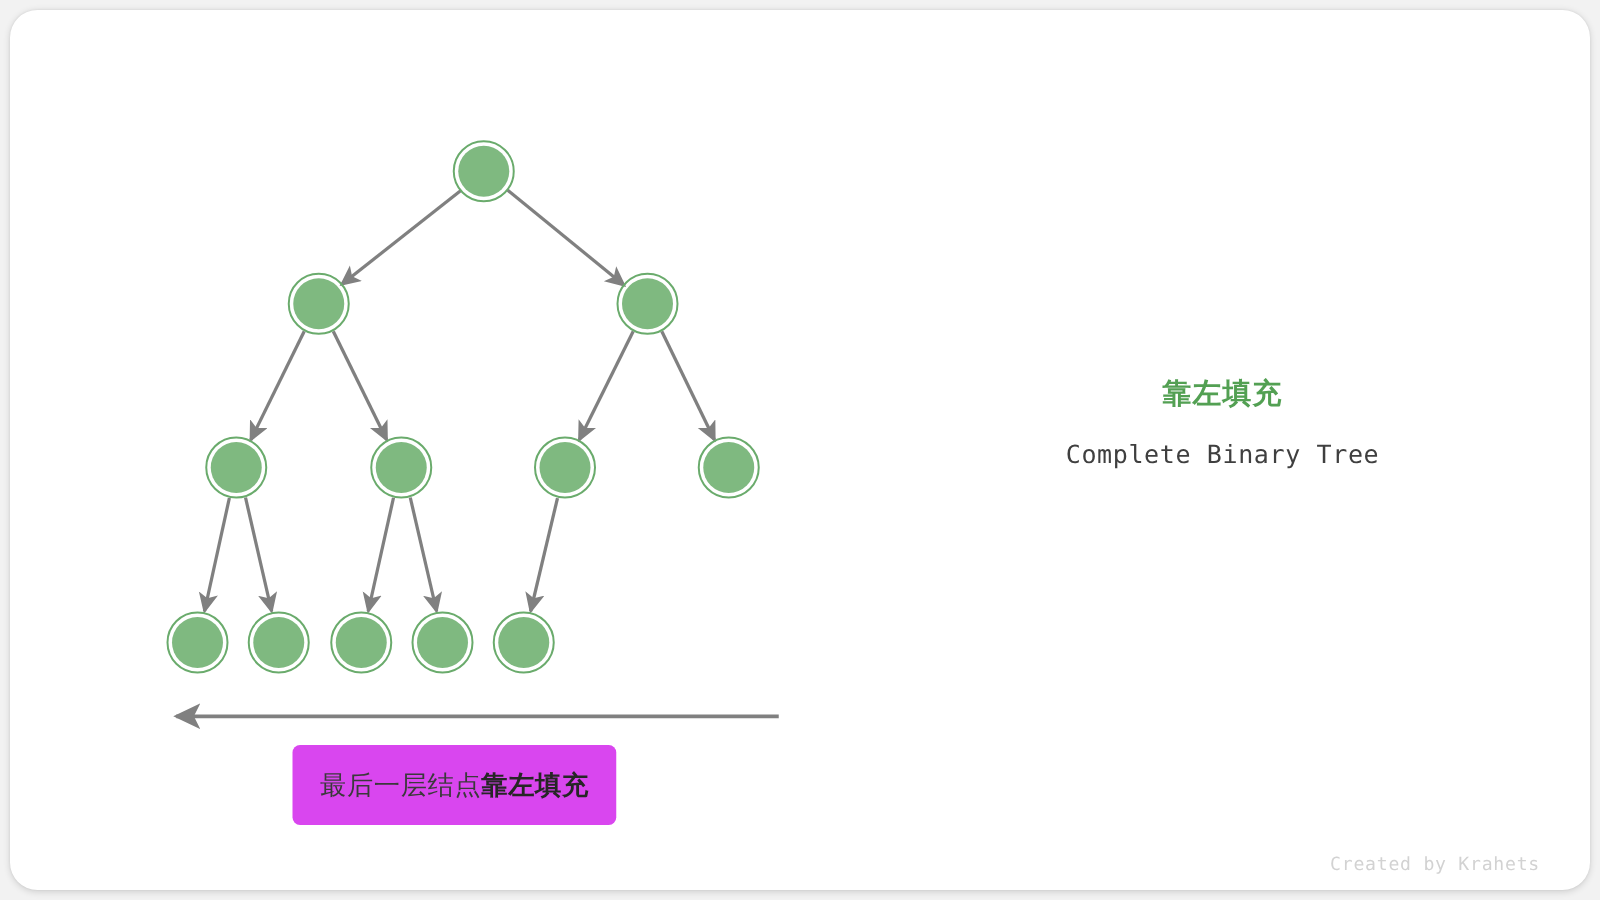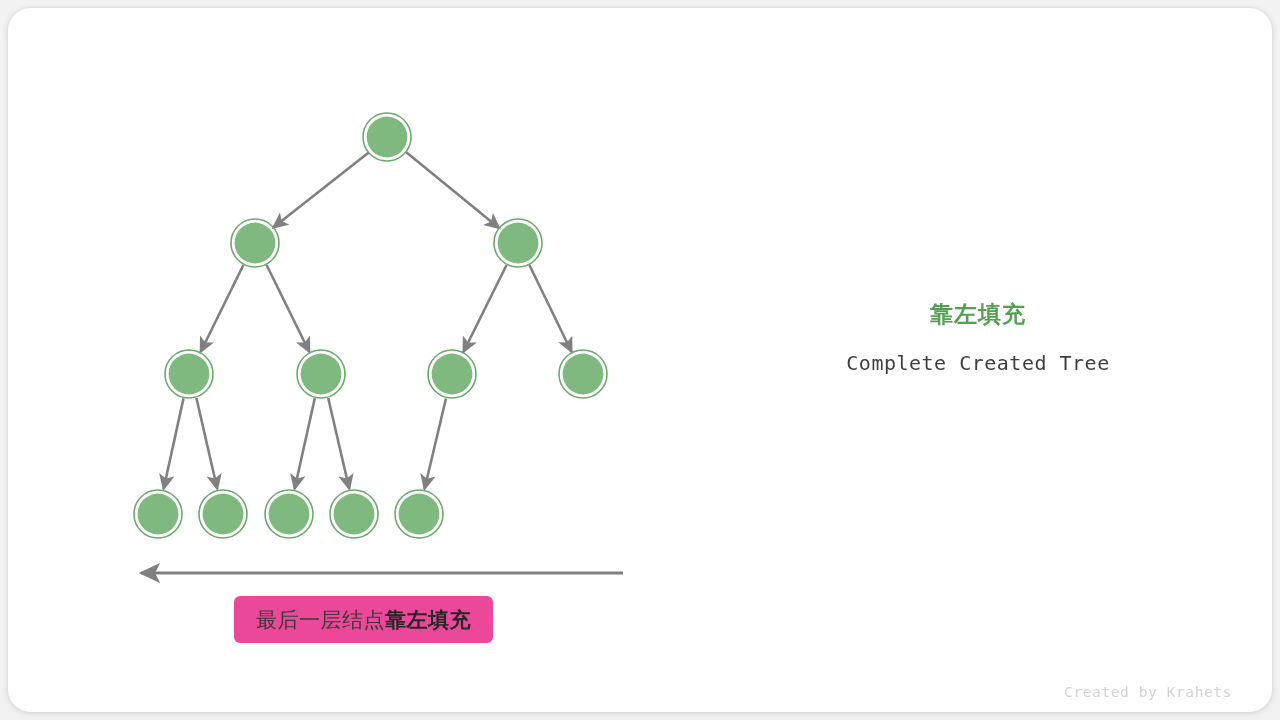--- a/index.html
+++ b/index.html
@@ -66,23 +66,23 @@
     color: #3f3f3f;
     letter-spacing: 0.5px;
     line-height: 26px;
   }
 
   
   #annotation-pill {
     position: absolute;
     left: 226px;
     top: 588px;
-    height: 47px;
+    height: 64px;
     padding: 0 22px;
-    background: #ec4899;
+    background: #d946ef;
     border-radius: 6px;
     display: flex;
     align-items: center;
     justify-content: center;
     box-sizing: border-box;
   }
   .pill-text {
     font-family: "Liberation Sans", "DejaVu Sans", sans-serif;
     font-size: 21px;
     color: #3a3a3a;
@@ -193,21 +193,21 @@
         </g>
       </g>
 
       <g>
         <line x1="615" y1="565" x2="133" y2="565" stroke="#808080" stroke-width="3" marker-end="url(#arrowhead-flat)"></line>
       </g>
     </svg>
 
     <div id="caption-block">
       <div id="caption-title">靠左填充</div>
-      <div id="caption-subtitle">Complete Created Tree</div>
+      <div id="caption-subtitle">Complete Binary Tree</div>
     </div>
 
     <div id="annotation-pill">
       <span class="pill-text">最后一层结点</span>
         <span class="pill-text strong">靠左填充</span>
     </div>
 
     <div id="watermark">Created by Krahets</div>
 
   </div>

